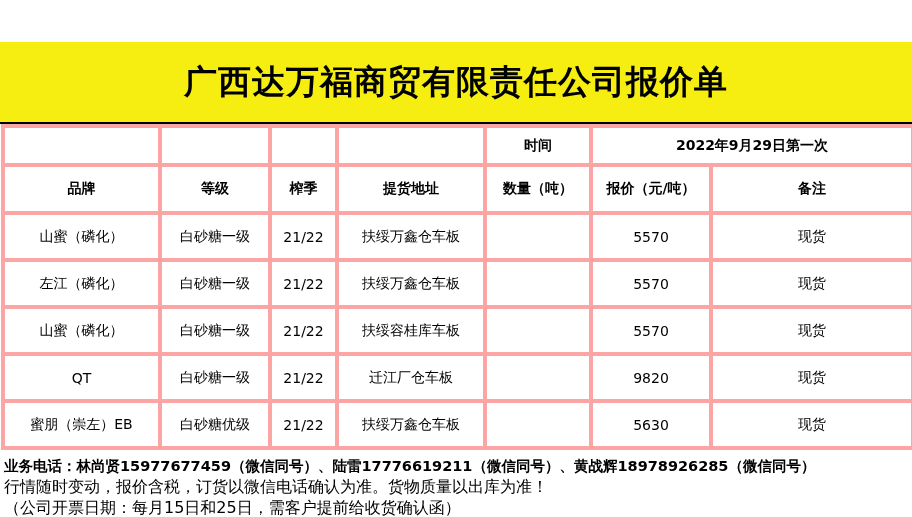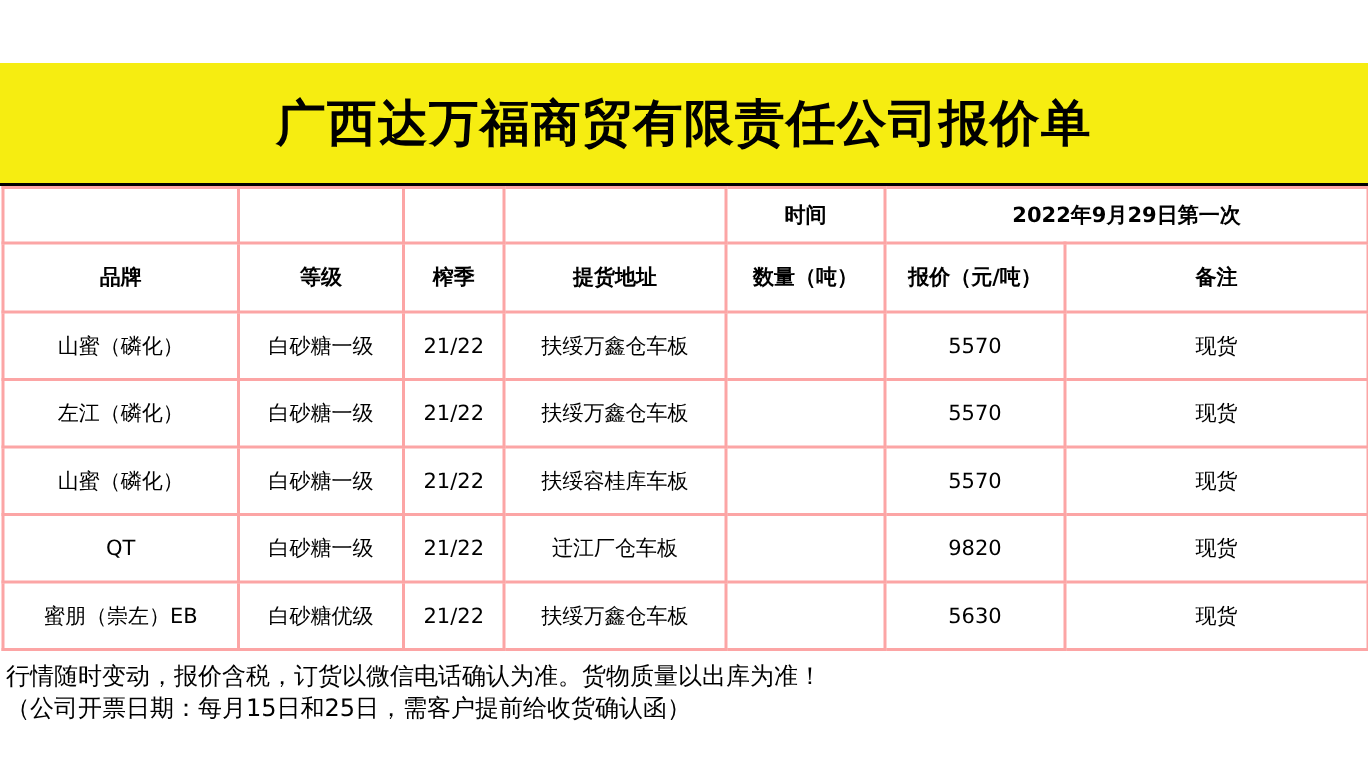--- a/index.html
+++ b/index.html
@@ -39,21 +39,21 @@
     white-space: nowrap;
   }
   
   table.quote {
     width: 910px;
     margin: 0 1px;
     border-collapse: collapse;
     table-layout: fixed;
   }
   table.quote td {
-    border: 2px solid #fca5a5;
+    border: 4px solid #fca5a5;
     text-align: center;
     vertical-align: middle;
     font-size: 14px;
     color: #000;
     font-family: "DejaVu Sans", "Liberation Sans", sans-serif;
     padding: 0 2px;
   }
   tr.row-time td { height: 35px; }
   tr.row-head td { height: 44px; }
   tr.data-row td { height: 43px; }
@@ -180,17 +180,18 @@
         <td class="cell-season">21/22</td>
         <td class="cell-addr">扶绥万鑫仓车板</td>
         <td class="cell-qty"></td>
         <td class="cell-price">5630</td>
         <td class="cell-note">现货</td>
       </tr>
     </tbody>
   </table>
 
   <div class="footer">
+    <div class="footer-line1">业务电话：林尚贤15977677459（微信同号）、陆雷17776619211（微信同号）、黄战辉18978926285（微信同号）</div>
     <div class="footer-line2">行情随时变动，报价含税，订货以微信电话确认为准。货物质量以出库为准！</div>
     <div class="footer-line3">（公司开票日期：每月15日和25日，需客户提前给收货确认函）</div>
   </div>
 
 </div>
 
 </body></html>

